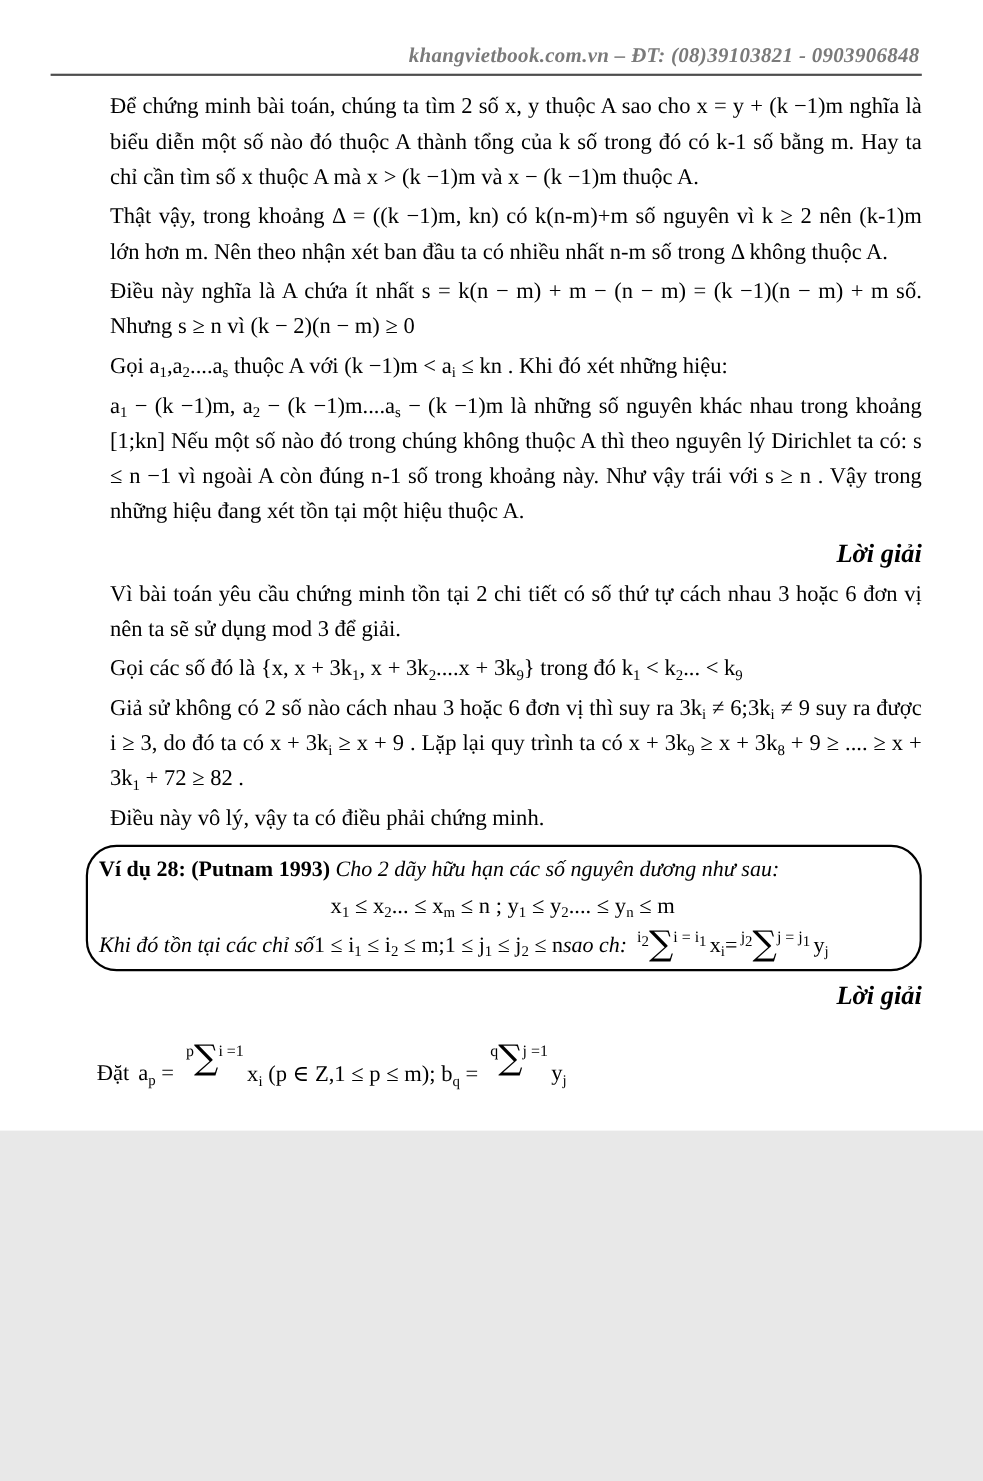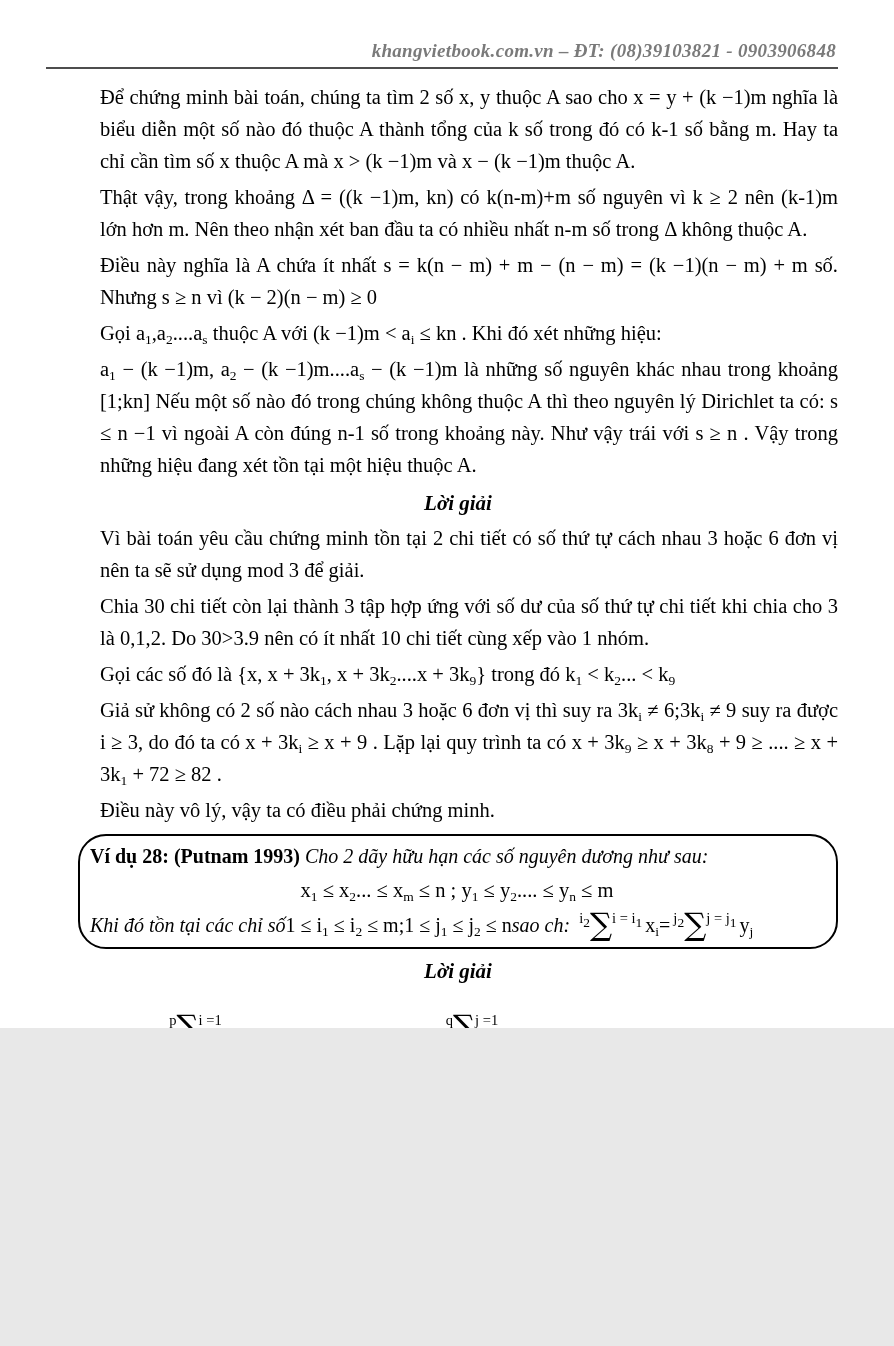--- a/index.html
+++ b/index.html
@@ -35,23 +35,23 @@
     width:760px;
     padding:5px 12px 6px 21px;
     margin:8px 0 2px 0;
     font-style:italic;
     font-size:20px; line-height:28px;
     text-align:justify;
   }
   .exbox .exlabel { font-style:normal; font-weight:bold; }
   .ex27-text { text-indent:0; }
   .sol-head {
-    text-align:center;
+    text-align:right;
     font-weight:bold; font-style:italic;
-    font-size:21px;
+    font-size:24px;
     margin:10px 0 6px 0;
   }
   .box28 { padding:6px 12px 8px 10px;border-radius:28px; }
   .b28-line1 { text-align:left; }
   .b28-seq {
     text-align:center; font-style:normal;
     margin:6px 0 2px 0; font-size:20.5px;
   }
   .b28-cond {
     display:flex; align-items:center;
@@ -96,21 +96,20 @@
       <p class="para">Để chứng minh bài toán, chúng ta tìm 2 số x, y thuộc A sao cho  x = y + (k −1)m nghĩa là biểu diễn một số nào đó thuộc A thành tổng của k số trong đó có k-1 số bằng m. Hay ta chỉ cần tìm số x thuộc A mà  x &gt; (k −1)m  và  x − (k −1)m  thuộc A.</p>
       <p class="para">Thật vậy, trong khoảng  Δ = ((k −1)m, kn)  có k(n-m)+m số nguyên vì  k ≥ 2  nên (k-1)m lớn hơn m. Nên theo nhận xét ban đầu ta có nhiều nhất n-m số trong  Δ không thuộc A.</p>
       <p class="para">Điều này nghĩa là A chứa ít nhất  s = k(n − m) + m − (n − m) = (k −1)(n − m) + m số. Nhưng  s ≥ n  vì  (k − 2)(n − m) ≥ 0</p>
       <p class="para">Gọi  a<sub>1</sub>,a<sub>2</sub>....a<sub>s</sub>  thuộc A với  (k −1)m &lt; a<sub>i</sub> ≤ kn . Khi đó xét những hiệu:</p>
       <p class="para">a<sub>1</sub> − (k −1)m, a<sub>2</sub> − (k −1)m....a<sub>s</sub> − (k −1)m  là những số nguyên khác nhau trong khoảng  [1;kn]  Nếu một số nào đó trong chúng không thuộc A thì theo nguyên lý Dirichlet ta có:  s ≤ n −1  vì ngoài A còn đúng n-1 số trong khoảng này. Như vậy trái với  s ≥ n . Vậy trong những hiệu đang xét tồn tại một hiệu thuộc A.</p>
 
 
       <div class="sol-head">Lời giải</div>
 
       <p class="para">Vì bài toán yêu cầu chứng minh tồn tại 2 chi tiết có số thứ tự cách nhau 3 hoặc 6 đơn vị nên ta sẽ sử dụng mod 3 để giải.</p>
-      <p class="para">Chia 30 chi tiết còn lại thành 3 tập hợp ứng với số dư của số thứ tự chi tiết khi chia cho 3 là 0,1,2. Do 30&gt;3.9 nên có ít nhất 10 chi tiết cùng xếp vào 1 nhóm.</p>
       <p class="para">Gọi các số đó là  {x, x + 3k<sub>1</sub>, x + 3k<sub>2</sub>....x + 3k<sub>9</sub>}  trong đó  k<sub>1</sub> &lt; k<sub>2</sub>... &lt; k<sub>9</sub></p>
       <p class="para">Giả sử không có 2 số nào cách nhau 3 hoặc 6 đơn vị thì suy ra  3k<sub>i</sub> ≠ 6;3k<sub>i</sub> ≠ 9 suy ra được  i ≥ 3,  do đó ta có  x + 3k<sub>i</sub> ≥ x + 9 . Lặp lại quy trình ta có x + 3k<sub>9</sub> ≥ x + 3k<sub>8</sub> + 9 ≥ .... ≥ x + 3k<sub>1</sub> + 72 ≥ 82 .</p>
       <p class="para">Điều này vô lý, vậy ta có điều phải chứng minh.</p>
 
       <div class="exbox box28">
         <div class="b28-line1">
           <span class="exlabel">Ví dụ 28: (Putnam 1993)</span><span> Cho 2 dãy hữu hạn các số nguyên dương như sau:</span>
         </div>
         <div class="b28-seq">x<sub>1</sub> ≤ x<sub>2</sub>... ≤ x<sub>m</sub> ≤ n  ;  y<sub>1</sub> ≤ y<sub>2</sub>.... ≤ y<sub>n</sub> ≤ m</div>
         <div class="b28-cond">

